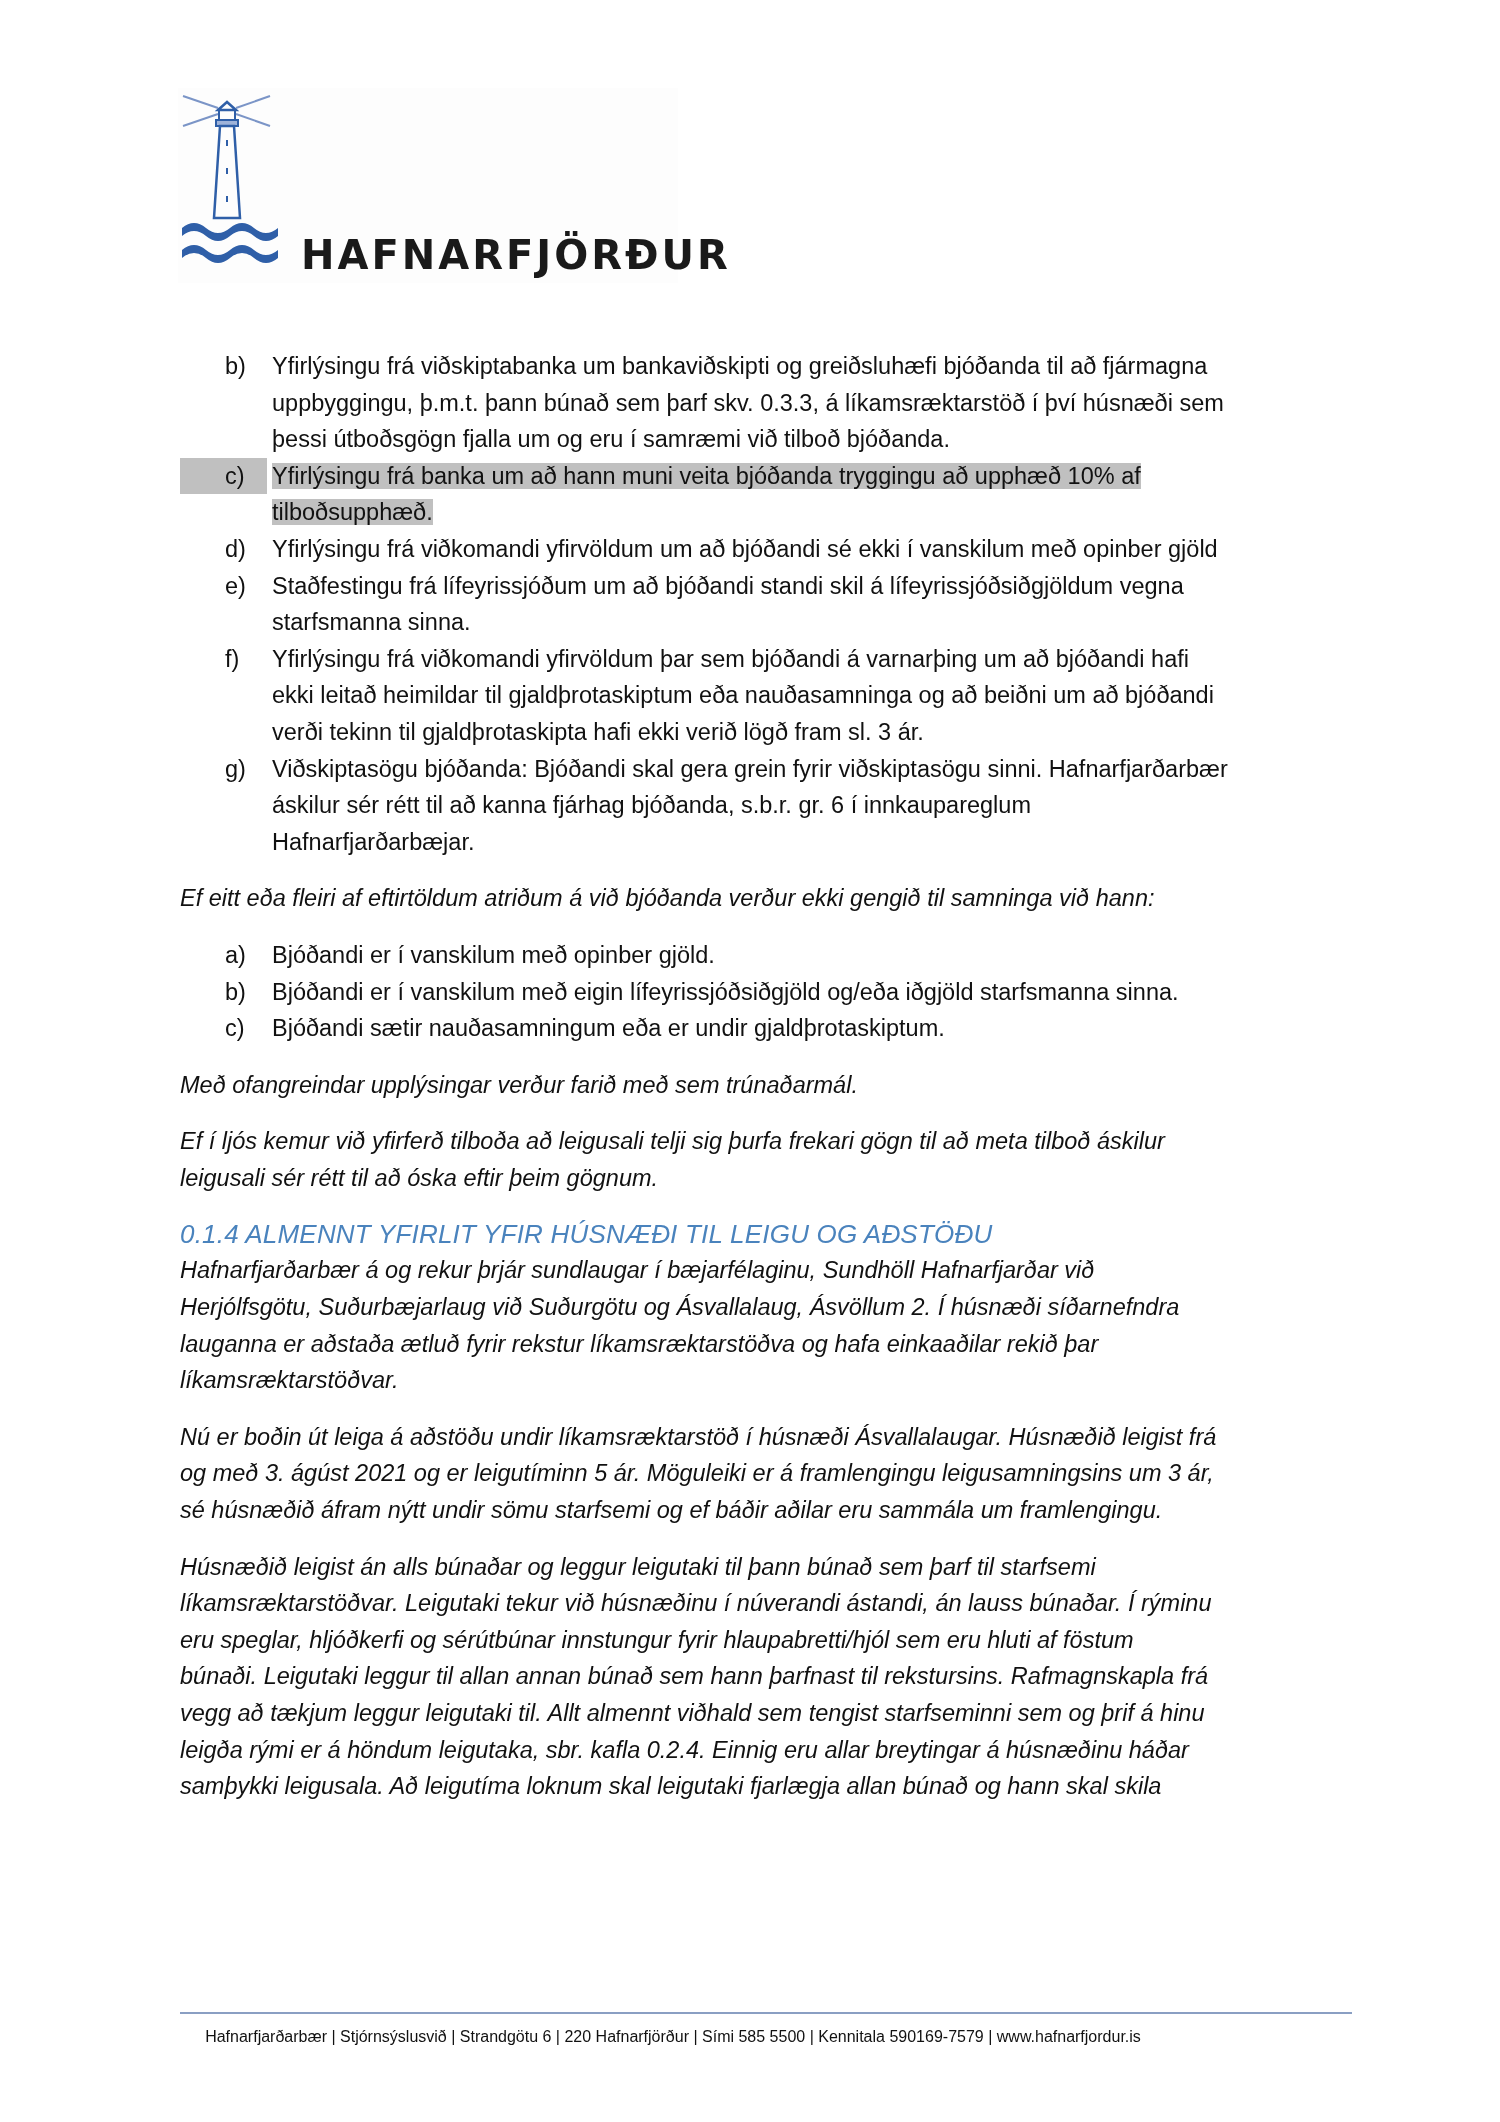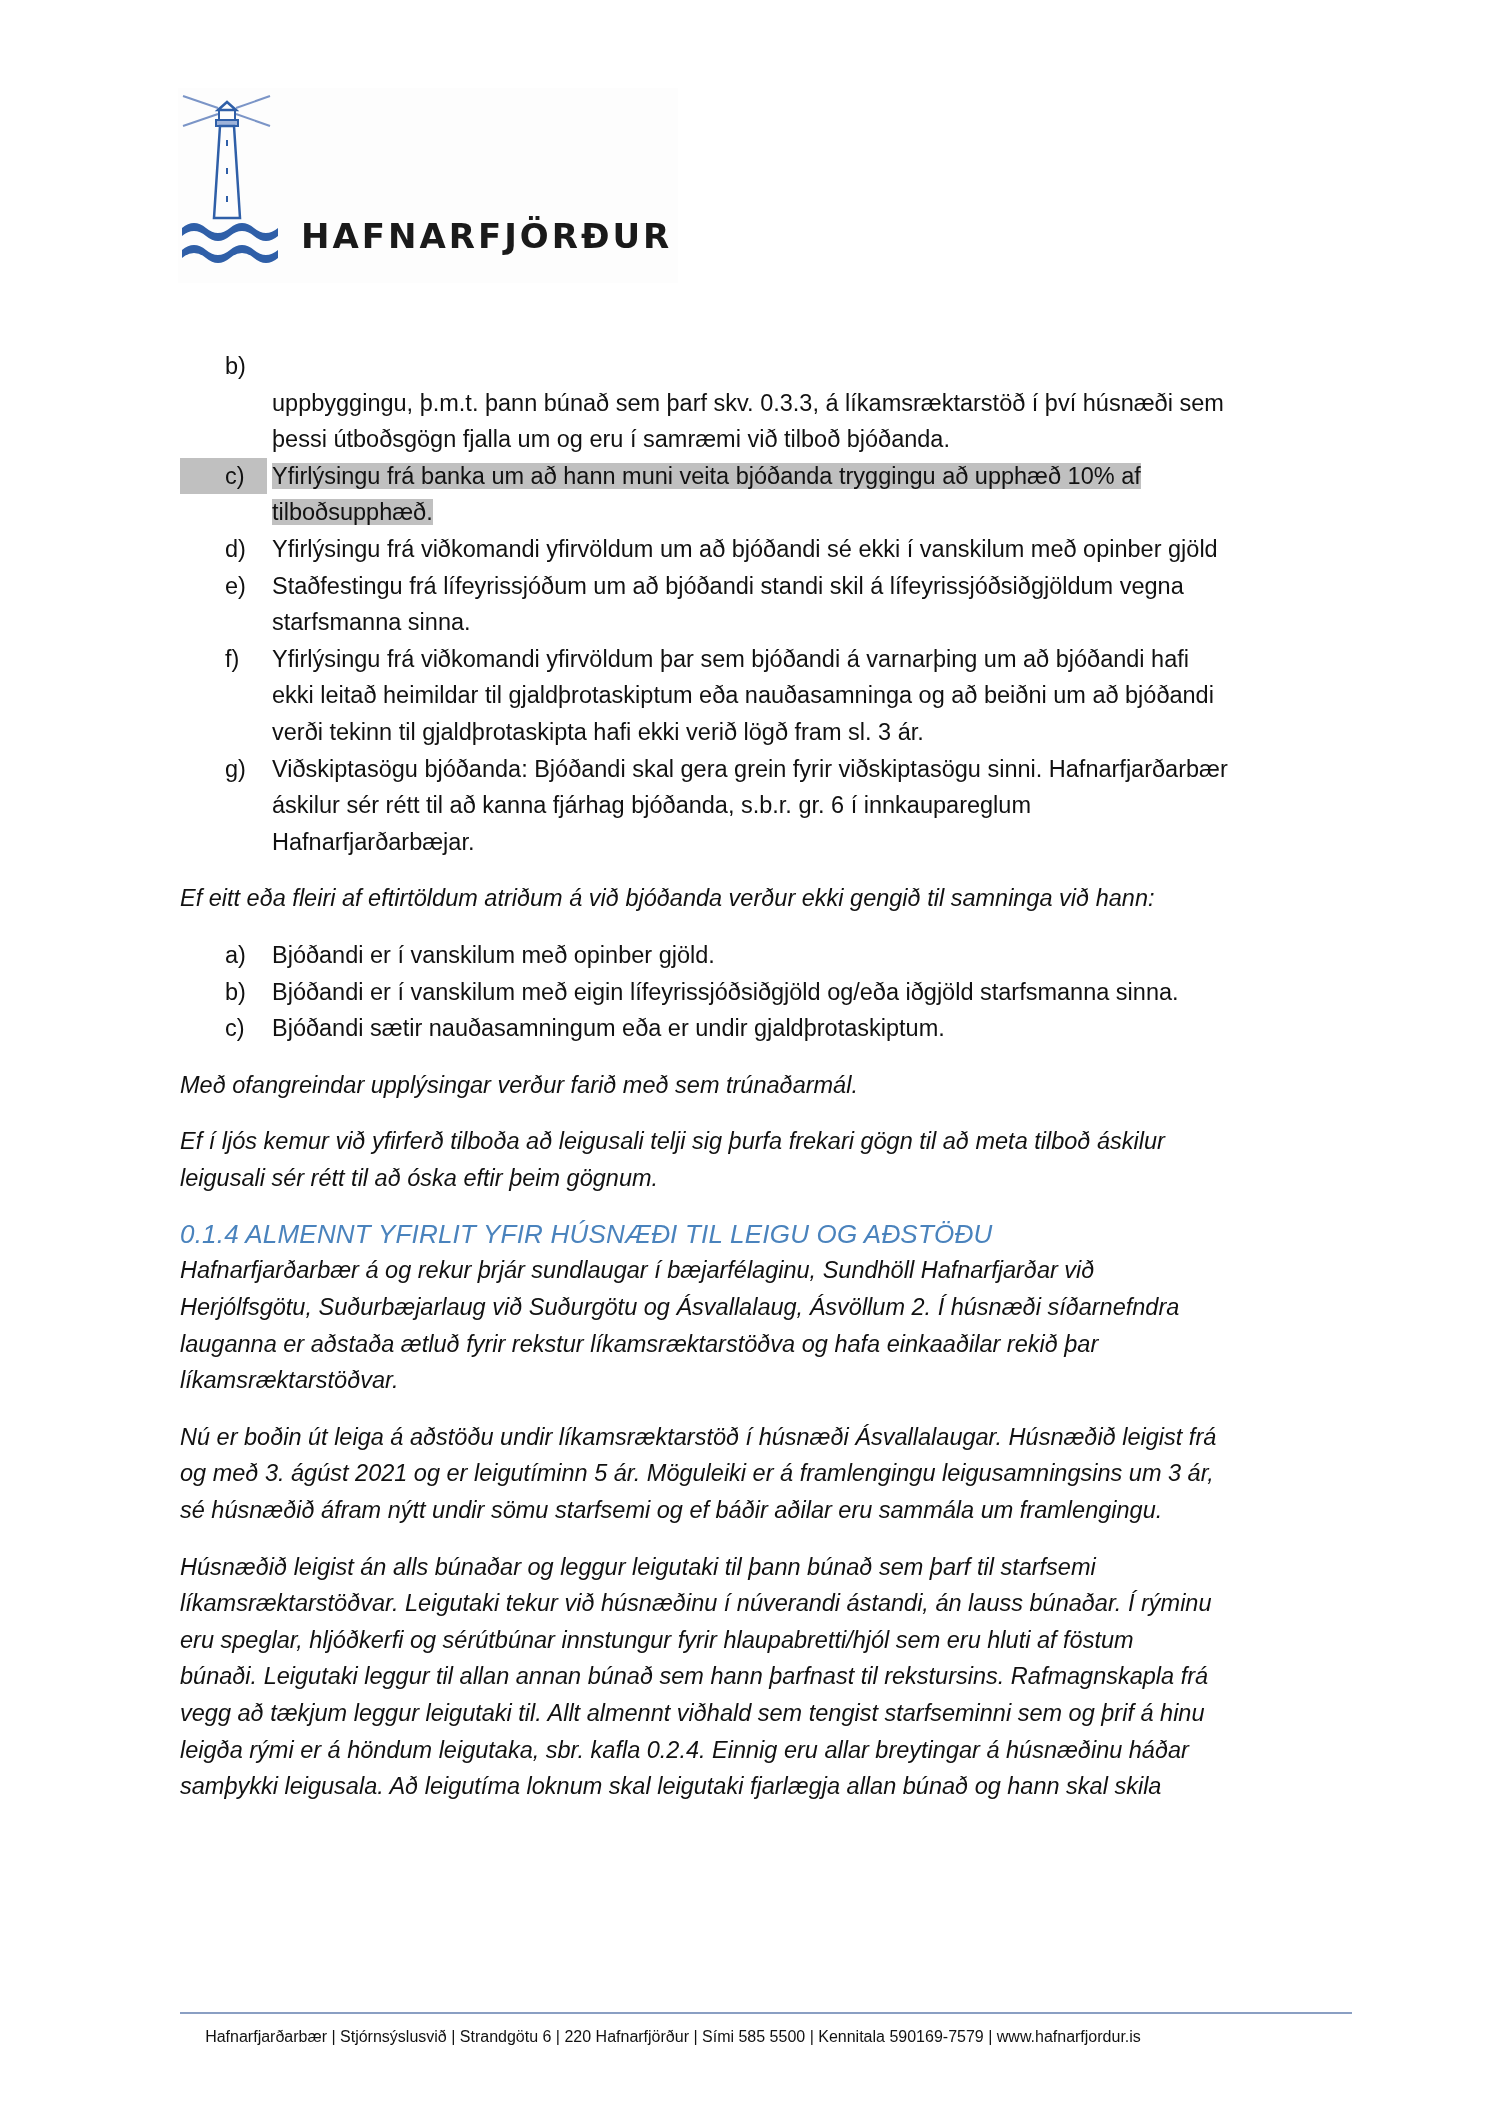--- a/index.html
+++ b/index.html
@@ -7,23 +7,23 @@
     width: 1500px; height: 2122px; position: relative; overflow: hidden;
     font-family: "Liberation Sans", "DejaVu Sans", sans-serif;
     color: #111111;
   }
   .logo {
     position: absolute; left: 178px; top: 88px; width: 500px; height: 195px;
     background: #fdfdfd;
   }
   .logo svg { position: absolute; left: 0; top: 0; }
   .logo-word {
-    position: absolute; left: 123px; top: 128px;
+    position: absolute; left: 123px; top: 144px;
     font-family: "DejaVu Sans", sans-serif; font-weight: bold;
-    font-size: 34px; letter-spacing: 3px; color: #1a1a1a; text-align: center;
+    font-size: 40px; letter-spacing: 3px; color: #1a1a1a; text-align: center;
   }
   .content {
     position: absolute; left: 180px; top: 348px; width: 1120px;
     font-size: 23.5px; line-height: 36.6px;
     font-family: "Liberation Sans Narrow", "Liberation Sans", sans-serif;
   }
   .content p { margin: 0; font-style: italic; }
   ol.list { list-style: none; margin: 0; padding: 0; }
   ol.list li { position: relative; padding-left: 92px; }
   ol.list li .lbl { position: absolute; left: 45px; top: 0; }
@@ -66,21 +66,21 @@
     <path d="M4,162 q12,-10 24,0 q12,10 24,0 q12,-10 24,0 q12,10 24,0 l0,8 q-12,10 -24,0 q-12,-10 -24,0 q-12,10 -24,0 q-12,-10 -24,0 z" fill="#2f5fa8"></path>
   </svg>
   <div class="logo-word">HAFNARFJÖRÐUR</div>
 </div>
 
 <div class="content">
 
   <ol class="list">
     <li>
       <span class="lbl">b)</span>
-      <br>
+      <span>Yfirlýsingu frá viðskiptabanka um bankaviðskipti og greiðsluhæfi bjóðanda til að fjármagna</span><br>
       <span>uppbyggingu, þ.m.t. þann búnað sem þarf skv. 0.3.3, á líkamsræktarstöð í því húsnæði sem</span><br>
       <span>þessi útboðsgögn fjalla um og eru í samræmi við tilboð bjóðanda.</span>
     </li>
     <li>
       <span class="lbl hl" style="left:0;padding-left:45px;padding-right:22px;">c)</span>
       <span class="hl">Yfirlýsingu frá banka um að hann muni veita bjóðanda tryggingu að upphæð 10% af</span><br>
       <span class="hl">tilboðsupphæð.</span>
     </li>
     <li>
       <span class="lbl">d)</span>

